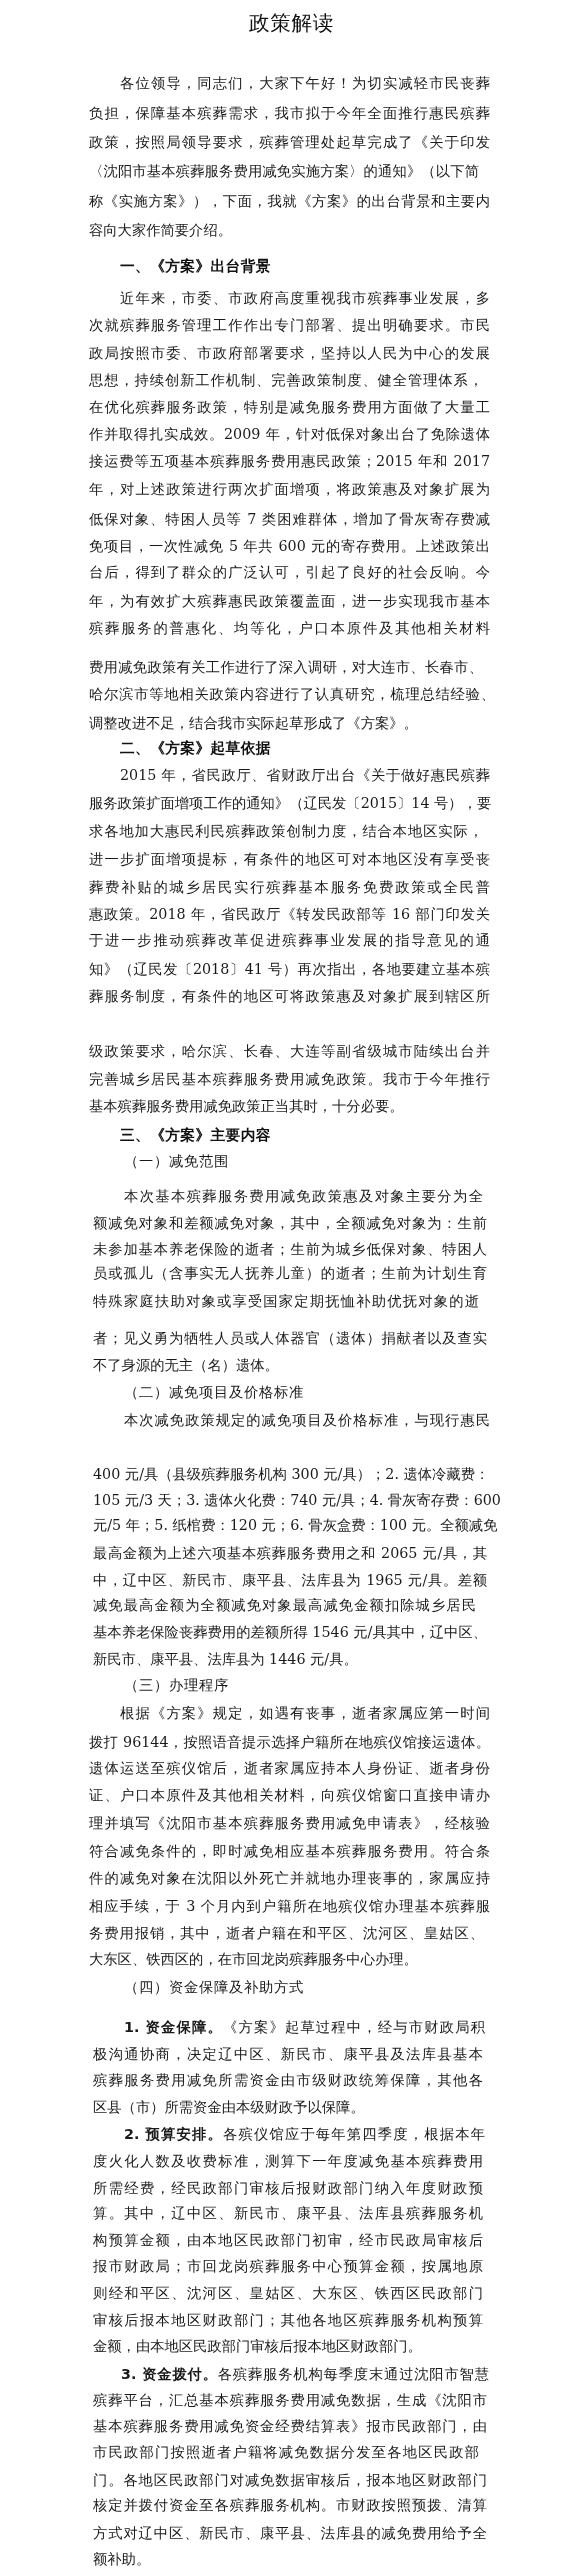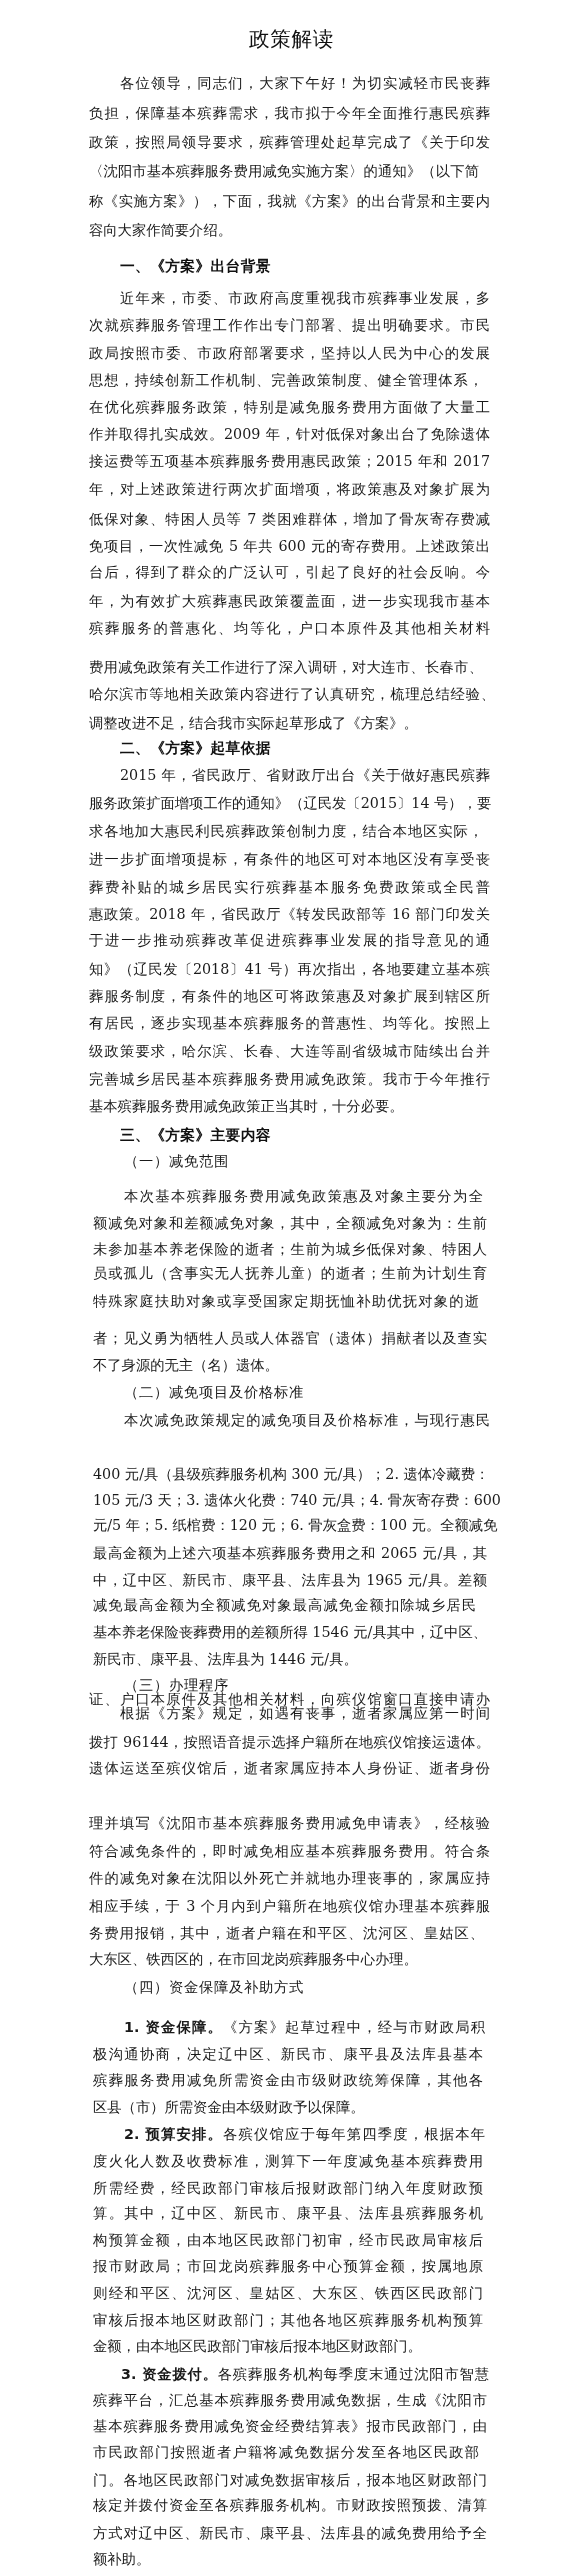--- a/index.html
+++ b/index.html
@@ -1,21 +1,21 @@
 <!DOCTYPE html>
 <html style="font-size:11.8px"><head>
 <meta charset="utf-8">
 <style>
   html, body { margin: 0; padding: 0; background: #ffffff; }
   body { width: 583px; height: 2576px; position: relative; overflow: hidden; color: #111; }
   .page { position: absolute; left: 0; top: 0; width: 583px; height: 2576px; background: #fff; }
   .title {
     position: absolute; left: 0; width: 583px; top: 10.3px; height: 26.5px; line-height: 26.5px;
     text-align: center; font-family: "DejaVu Serif", "Liberation Serif", serif; font-size: 20.6px;
-    color: #111; letter-spacing: 0.7px; margin-top: 16px;
+    color: #111; letter-spacing: 0.7px;
   }
   .ln {
     position: absolute; left: 89px; width: 401px; height: 22px; line-height: 22px;
     font-family: "DejaVu Serif", "Liberation Serif", serif; font-size: 14.3px;
     color: #1a1a1a; white-space: nowrap; text-align: justify; text-align-last: justify;
     margin-top: -11px;
   }
   .ln.last { text-align-last: left; }
   .ln.indent { left: 120px; width: 370px; }
   .ln.indent2 { left: 124px; width: 366px; }
@@ -67,21 +67,20 @@
   <div class="h1" style="top:748px">二、《方案》起草依据</div>
   <div class="ln indent" style="top:775px">2015 年，省民政厅、省财政厅出台《关于做好惠民殡葬</div>
   <div class="ln" style="top:803px">服务政策扩面增项工作的通知》（辽民发〔2015〕14 号），要</div>
   <div class="ln" style="top:831px; width:394px">求各地加大惠民利民殡葬政策创制力度，结合本地区实际，</div>
   <div class="ln" style="top:859px">进一步扩面增项提标，有条件的地区可对本地区没有享受丧</div>
   <div class="ln" style="top:887px">葬费补贴的城乡居民实行殡葬基本服务免费政策或全民普</div>
   <div class="ln" style="top:914px">惠政策。2018 年，省民政厅《转发民政部等 16 部门印发关</div>
   <div class="ln" style="top:940px">于进一步推动殡葬改革促进殡葬事业发展的指导意见的通</div>
   <div class="ln" style="top:969px">知》（辽民发〔2018〕41 号）再次指出，各地要建立基本殡</div>
   <div class="ln" style="top:996px">葬服务制度，有条件的地区可将政策惠及对象扩展到辖区所</div>
-  <div class="ln" style="top:1023px">有居民，逐步实现基本殡葬服务的普惠性、均等化。按照上</div>
   <div class="ln" style="top:1079px">完善城乡居民基本殡葬服务费用减免政策。我市于今年推行</div>
   <div class="ln" style="top:1051px">级政策要求，哈尔滨、长春、大连等副省级城市陆续出台并</div>
   <div class="ln last" style="top:1106px">基本殡葬服务费用减免政策正当其时，十分必要。</div>
 
   <div class="h1" style="top:1135px">三、《方案》主要内容</div>
 
   <div class="h2" style="top:1161px">（一）减免范围</div>
   <div class="ln alt" style="top:1223px">额减免对象和差额减免对象，其中，全额减免对象为：生前</div>
   <div class="ln indent2" style="top:1196px; width:359px">本次基本殡葬服务费用减免政策惠及对象主要分为全</div>
   <div class="ln alt" style="top:1249px">未参加基本养老保险的逝者；生前为城乡低保对象、特困人</div>
@@ -98,21 +97,21 @@
   <div class="ln alt" style="top:1553px">最高金额为上述六项基本殡葬服务费用之和 2065 元/具，其</div>
   <div class="ln alt" style="top:1580px">中，辽中区、新民市、康平县、法库县为 1965 元/具。差额</div>
   <div class="ln alt" style="top:1605px; width:383px">减免最高金额为全额减免对象最高减免金额扣除城乡居民</div>
   <div class="ln alt" style="top:1632px">基本养老保险丧葬费用的差额所得 1546 元/具其中，辽中区、</div>
   <div class="ln alt last" style="top:1659px">新民市、康平县、法库县为 1446 元/具。</div>
 
   <div class="h2" style="top:1685px">（三）办理程序</div>
   <div class="ln indent" style="top:1713px">根据《方案》规定，如遇有丧事，逝者家属应第一时间</div>
   <div class="ln" style="top:1742px">拨打 96144，按照语音提示选择户籍所在地殡仪馆接运遗体。</div>
   <div class="ln" style="top:1768px">遗体运送至殡仪馆后，逝者家属应持本人身份证、逝者身份</div>
-  <div class="ln" style="top:1699px">证、户口本原件及其他相关材料，向殡仪馆窗口直接申请办</div>
+  <div class="ln" style="top:1795px">证、户口本原件及其他相关材料，向殡仪馆窗口直接申请办</div>
   <div class="ln" style="top:1823px">理并填写《沈阳市基本殡葬服务费用减免申请表》，经核验</div>
   <div class="ln" style="top:1851px">符合减免条件的，即时减免相应基本殡葬服务费用。符合条</div>
   <div class="ln" style="top:1878px">件的减免对象在沈阳以外死亡并就地办理丧事的，家属应持</div>
   <div class="ln" style="top:1906px">相应手续，于 3 个月内到户籍所在地殡仪馆办理基本殡葬服</div>
   <div class="ln" style="top:1933px; width:395px">务费用报销，其中，逝者户籍在和平区、沈河区、皇姑区、</div>
   <div class="ln last" style="top:1959px">大东区、铁西区的，在市回龙岗殡葬服务中心办理。</div>
 
   <div class="h2" style="top:1987px">（四）资金保障及补助方式</div>
 
   <div class="ln indent2" style="top:2027px; width:361px">

